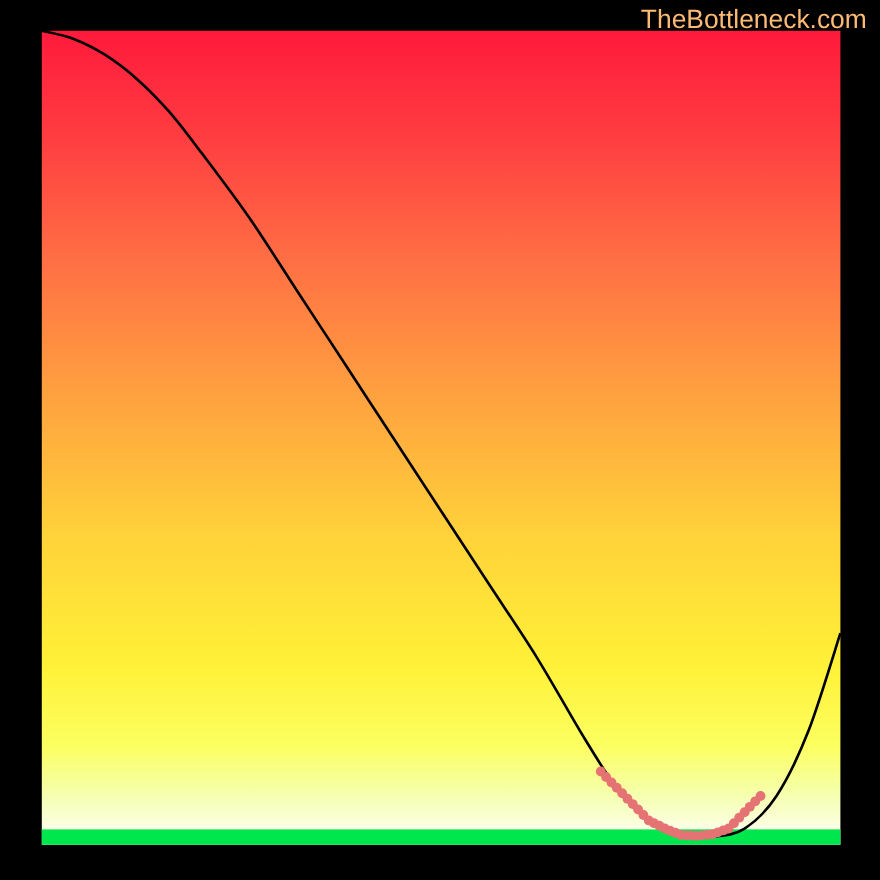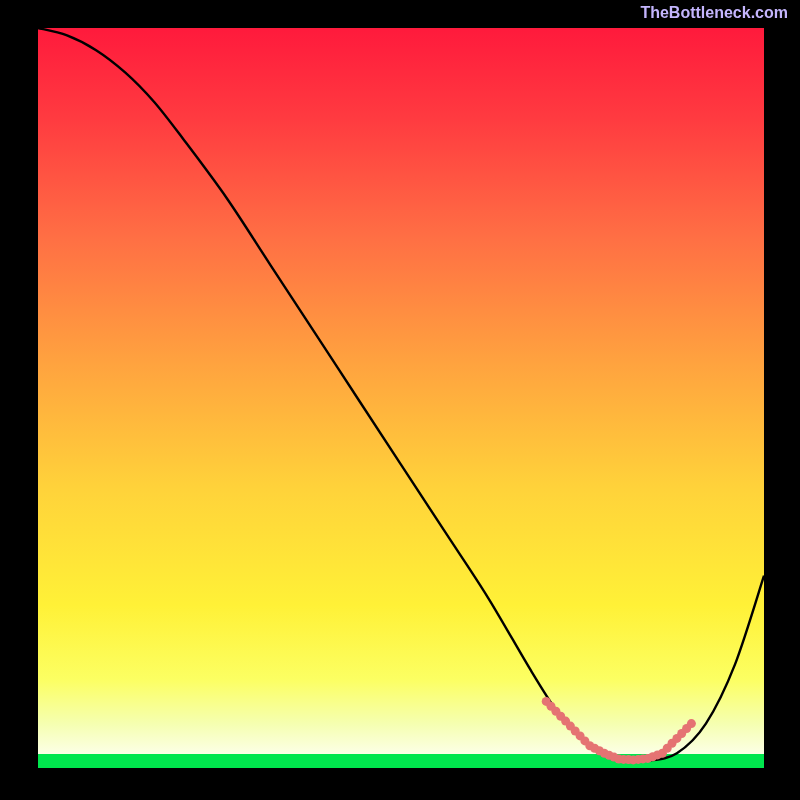--- a/index.html
+++ b/index.html
@@ -14,23 +14,23 @@
   .container {
     position: relative;
     width: 800px;
     height: 800px;
     background: #000;
   }
   .watermark {
     position: absolute;
     top: 4px;
     right: 12px;
-    color: #c4b5fd;
-    font-size: 16px;
-    font-weight: bold;
+    color: #fdba74;
+    font-size: 24px;
+    font-weight: normal;
     z-index: 20;
   }
   svg.plot {
     position: absolute;
     left: 0;
     top: 0;
     width: 800px;
     height: 800px;
   }
 </style>

